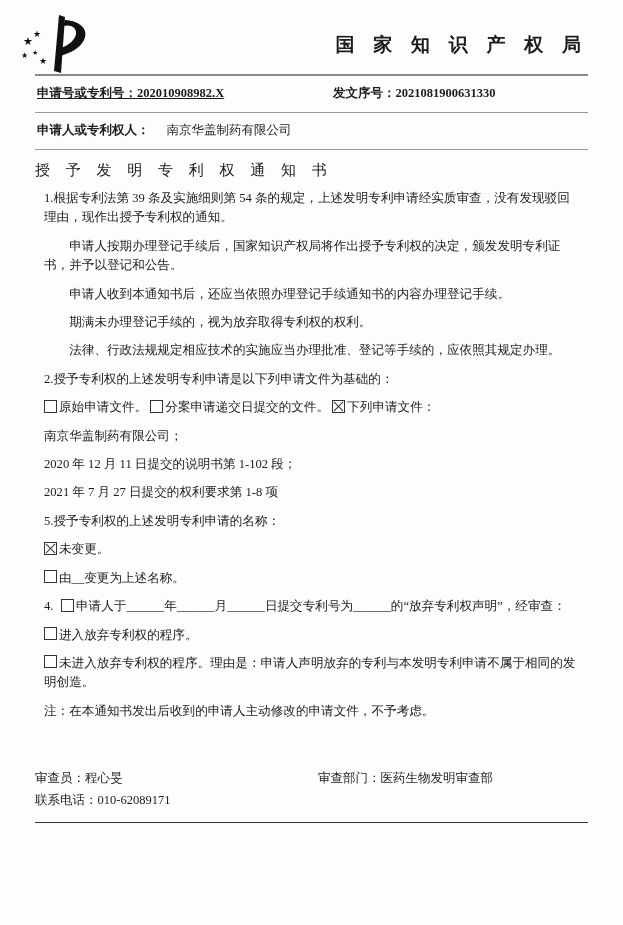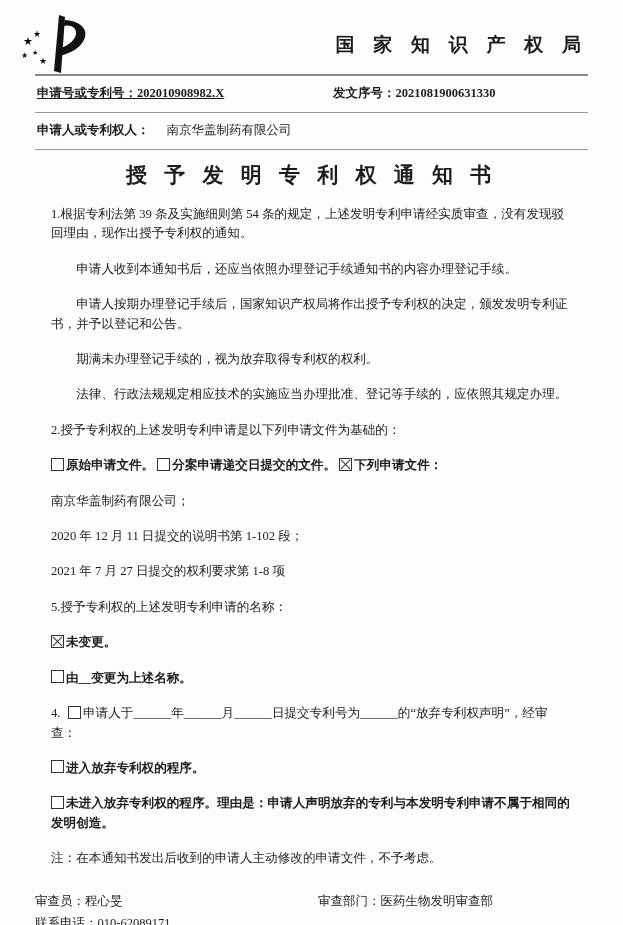--- a/index.html
+++ b/index.html
@@ -34,37 +34,37 @@
   .date-label { font-size:12.5px; }
   .date-value { margin-top:32px; margin-left:-8px; font-size:16.5px; font-weight:600;
     font-family:"DejaVu Sans","Liberation Sans",sans-serif; letter-spacing:0.5px; }
   
   .inforow { border-bottom:1.5px solid #999; padding:9px 2px 10px 2px; font-size:12.5px; }
   .inforow b { font-weight:bold; }
   .pairs { display:flex; }
   .pair-first { flex:0 0 296px;text-decoration:underline; }
   .val-normal { font-weight:normal; margin-left:17px; }
   
-  .notice-title { text-align:center; font-size:21px; font-weight:bold; letter-spacing:6px; margin:11px 0 7px 0; }
+  .notice-title { font-size:15px; font-weight:normal; letter-spacing:6px; margin:11px 0 7px 0; }
   .body { font-size:12.6px; line-height:19.4px; }
-  .body p { margin:16px; }
+  .body p { margin:9px; }
   .ind { text-indent:2em; }
-  .ml1 { margin-left:15px;font-weight:bold; }
+  .ml1 { margin-left:15px; }
   .ml2 { margin-left:21px; }
   .cb { display:inline-block; width:11px; height:11px; border:1.2px solid #333; background:#fff;
         vertical-align:-1.5px; margin-right:2px; position:relative; }
   .cb.checked::before, .cb.checked::after {
     content:""; position:absolute; left:-1px; top:5px; width:13px; height:1.1px; background:#333;
   }
   .cb.checked::before { transform:rotate(45deg); }
   .cb.checked::after  { transform:rotate(-45deg); }
   .num { display:inline-block; width:17px; }
   .note { margin-top:15px; }
   
-  .sig { margin-top:21px; font-size:12.5px; line-height:22px; }
+  .sig { margin-top:46px; font-size:12.5px; line-height:22px; }
   .sig-row { display:flex; }
   .sig-first { flex:0 0 283px; }
   
   .fineprint { margin-top:11px; border-top:1.5px solid #333; padding-top:5px;
     font-family:"Liberation Sans","DejaVu Sans",sans-serif; font-size:9.8px; line-height:13.5px;
     display:grid; grid-template-columns:50px 1fr; column-gap:16px; row-gap:0; color:#222; }
 </style>
 </head>
 <body>
 
@@ -96,22 +96,22 @@
     </span>
   </div>
   <div class="inforow">
     <b>申请人或专利权人：</b><span class="val-normal">南京华盖制药有限公司</span>
   </div>
 
   <div class="notice-title">授 予 发 明 专 利 权 通 知 书</div>
 
   <div class="body">
     <p>1.根据专利法第 39 条及实施细则第 54 条的规定，上述发明专利申请经实质审查，没有发现驳回理由，现作出授予专利权的通知。</p>
+    <p class="ind">申请人按期办理登记手续后，国家知识产权局将作出授予专利权的决定，颁发发明专利证书，并予以登记和公告。</p>
     <p class="ind">申请人收到本通知书后，还应当依照办理登记手续通知书的内容办理登记手续。</p>
-    <p class="ind">申请人按期办理登记手续后，国家知识产权局将作出授予专利权的决定，颁发发明专利证书，并予以登记和公告。</p>
     <p class="ind">期满未办理登记手续的，视为放弃取得专利权的权利。</p>
     <p class="ind">法律、行政法规规定相应技术的实施应当办理批准、登记等手续的，应依照其规定办理。</p>
 
     <p>2.授予专利权的上述发明专利申请是以下列申请文件为基础的：</p>
     <p class="ml1">
       <span class="cb"></span><span>原始申请文件。</span>
       <span class="cb"></span><span>分案申请递交日提交的文件。</span>
       <span class="cb checked"></span><span>下列申请文件：</span>
     </p>
     <p class="ml2">南京华盖制药有限公司；</p>

